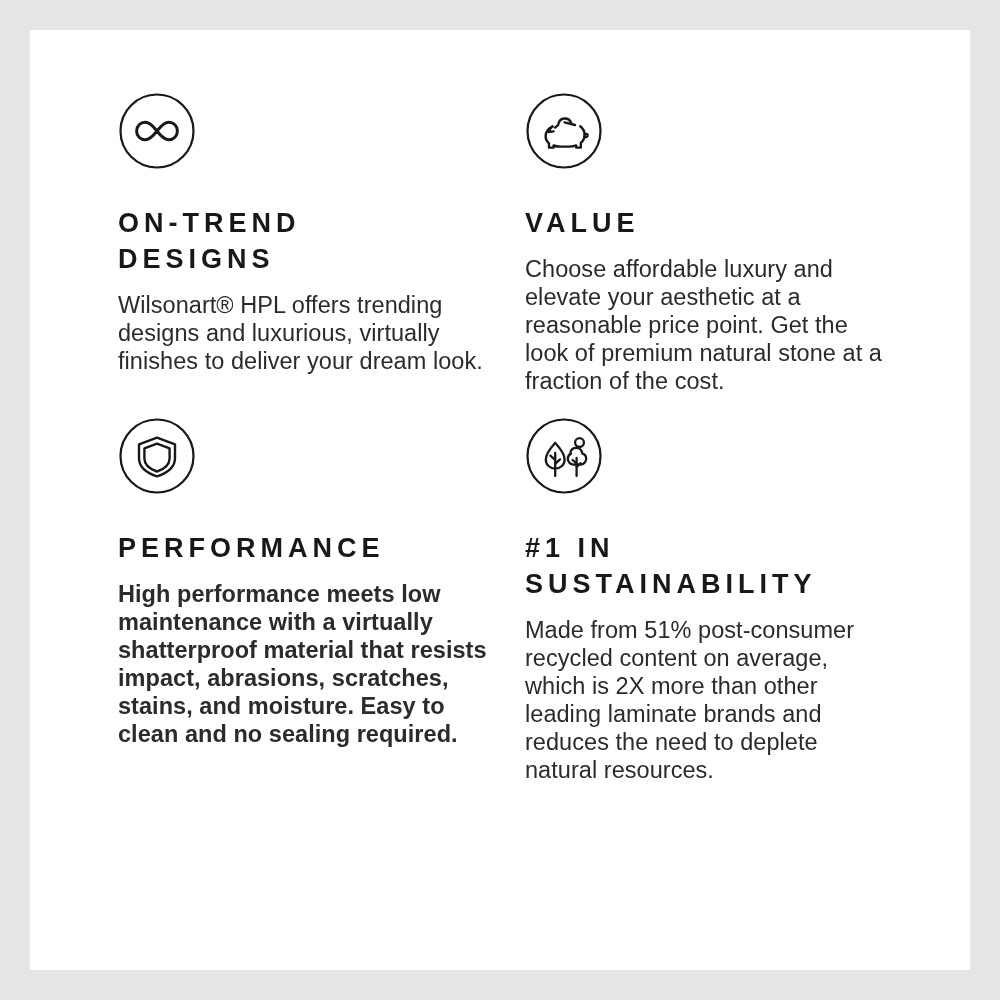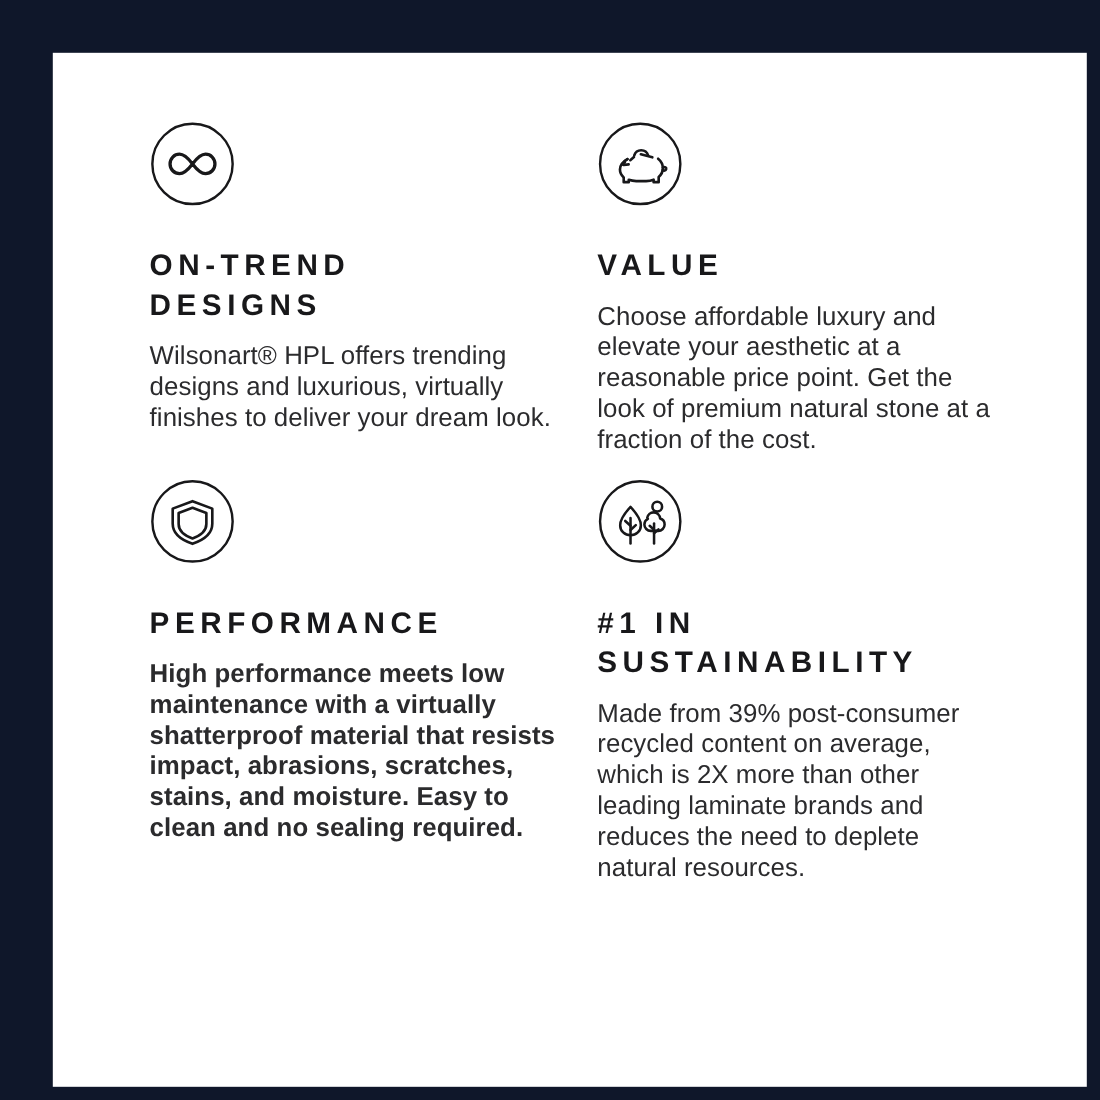--- a/index.html
+++ b/index.html
@@ -13,22 +13,22 @@
 
   body {
     font-family: "Liberation Sans", sans-serif;
     background: #ffffff;
   }
 
   .page {
     position: relative;
     width: 1000px;
     height: 1000px;
-    background: #0f172a;
-    padding: 48px;
+    background: #e5e5e5;
+    padding: 30px;
   }
 
   .card {
     position: relative;
     width: 940px;
     height: 940px;
     background: #ffffff;
     padding: 62px 68px 0 88px;
   }
 
@@ -167,18 +167,18 @@
 
               <path d="M46.0 36.6 C44.0 37.6 42.8 39.6 42.8 41.8 C42.8 45.0 45.4 47.6 48.6 47.6 L55.4 47.6 C58.6 47.6 61.2 45.0 61.2 41.8 C61.2 39.2 59.5 37.0 57.1 36.3 C56.9 33.2 54.3 30.8 51.2 30.8 C48.3 30.8 45.9 32.9 45.4 35.7"></path>
               <path d="M51.6 41.0 L51.6 59.0"></path>
               <path d="M51.6 46.6 L47.6 43.0"></path>
               <path d="M51.6 49.8 L55.6 46.2"></path>
             </g>
           </svg>
         </div>
         <div class="feature-title">#1 IN
 SUSTAINABILITY</div>
-        <div class="feature-body">Made from 39% post-consumer recycled content on average, which is 2X more than other leading laminate brands and reduces the need to deplete natural resources.</div>
+        <div class="feature-body">Made from 51% post-consumer recycled content on average, which is 2X more than other leading laminate brands and reduces the need to deplete natural resources.</div>
       </div>
 
     </div>
   </div>
 </div>
 
 </body></html>

